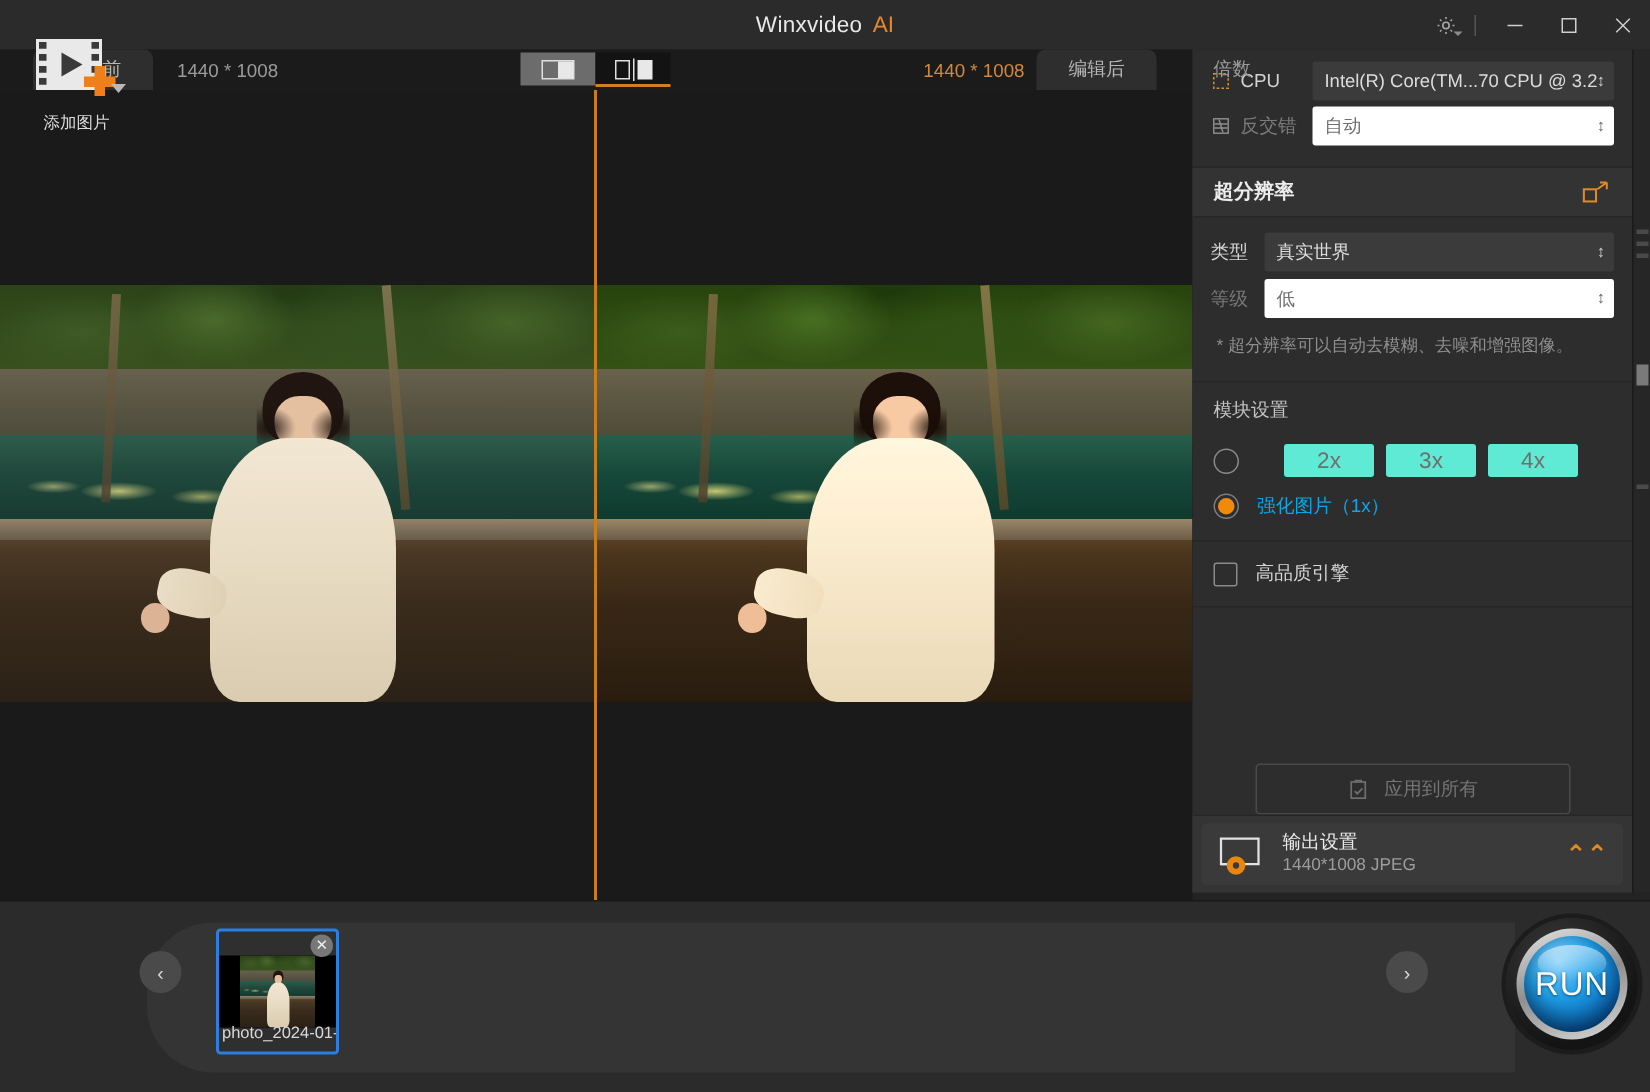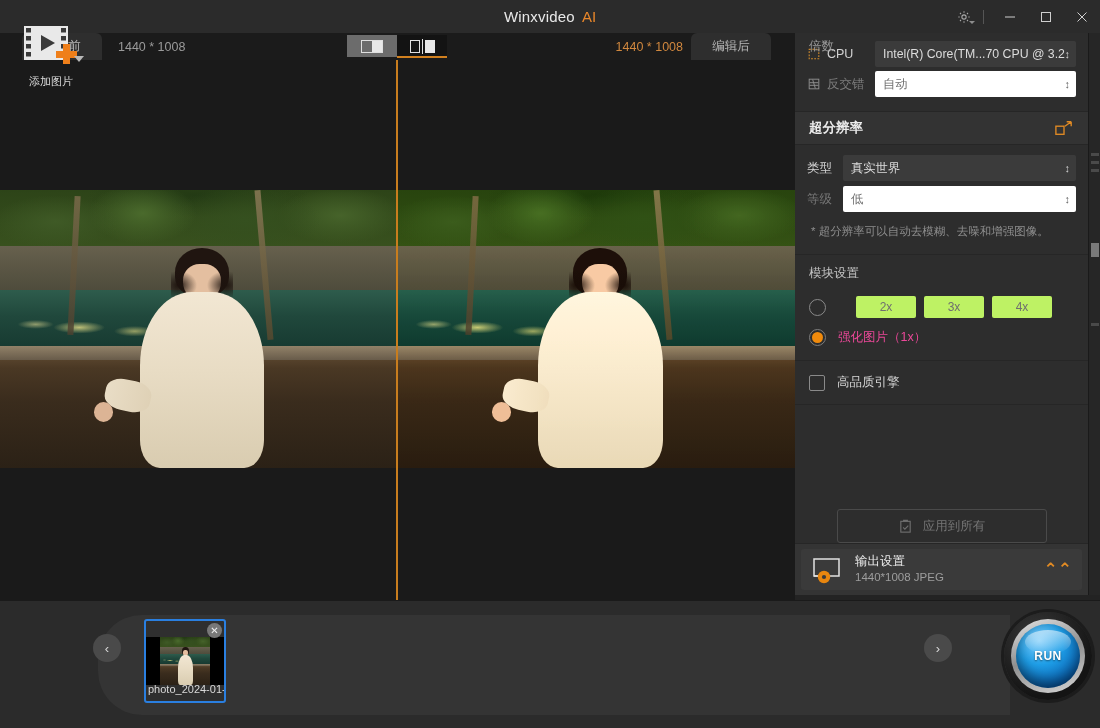--- a/index.html
+++ b/index.html
@@ -190,27 +190,27 @@
 
   .mod-body { padding: 10px 14px 8px 14px; border-bottom: 1px solid #262626; }
   .mod-title { font-size: 12.5px; color: #c3c3c3; margin-bottom: 10px; }
   .mod-row { display: flex; align-items: center; height: 30px; }
   .radio {
     width: 17px; height: 17px; border-radius: 50%; border: 1.5px solid #8a8a8a;
     margin-right: 12px; flex: none; display: flex; align-items: center; justify-content: center;
   }
   .radio.on { border-color: #7d7d7d; }
   .radio.on i { width: 11px; height: 11px; border-radius: 50%; background: #f08a0c; display: block; }
-  .mod-lab { font-size: 12.5px; color: #ec4899; }
+  .mod-lab { font-size: 12.5px; color: #0ea5e9; }
   .mod-lab.dim { color: #9b9b9b; }
   .xbtns { display: flex; gap: 8px; margin-left: 18px; }
   .xbtn {
-    width: 60px; height: 22px; background: #bef264; border-radius: 2px;
+    width: 60px; height: 22px; background: #5eead4; border-radius: 2px;
     display: flex; align-items: center; justify-content: center;
-    font-size: 12px; color: #6f6f6f;
+    font-size: 15px; color: #6f6f6f;
   }
   .chk-body { padding: 13px 14px; border-bottom: 1px solid #262626; display: flex; align-items: center; }
   .chkbox { width: 16px; height: 16px; border: 1.5px solid #8a8a8a; border-radius: 2px; margin-right: 12px; }
   .chk-lab { font-size: 12.5px; color: #d5d5d5; }
 
   .apply-wrap { position: absolute; left: 0; bottom: 52px; width: 293px; display: flex; justify-content: center; }
   .apply-btn {
     width: 210px; height: 34px; border: 1px solid #4a4a4a; border-radius: 3px;
     display: flex; align-items: center; justify-content: center; gap: 10px;
     font-size: 12.5px; color: #757575;
@@ -290,21 +290,21 @@
     position: absolute; left: 12px; top: 12px; width: 64px; height: 64px; border-radius: 50%;
     background: radial-gradient(circle at 36% 26%, #7ecdfa 0%, #1f9fe8 38%, #0a66b8 75%, #053f80 100%);
     display: flex; align-items: center; justify-content: center;
     box-shadow: inset 0 -6px 14px rgba(0,0,0,.5);
   }
   .run-ball::before {
     content: ""; position: absolute; left: 9px; top: 6px; width: 46px; height: 24px;
     border-radius: 50%; background: linear-gradient(180deg, rgba(255,255,255,.55), rgba(255,255,255,0));
   }
   .run-txt {
-    position: relative; font-size: 12px; font-weight: bold; color: #fff;
+    position: relative; font-size: 22px; font-weight: normal; color: #fff;
     letter-spacing: .5px; text-shadow: 0 1px 2px rgba(0,0,0,.55);
   }
 </style>
 </head>
 <body>
 
 <div class="app">
 
   <div class="titlebar">
     <span class="title-text">Winxvideo</span>

